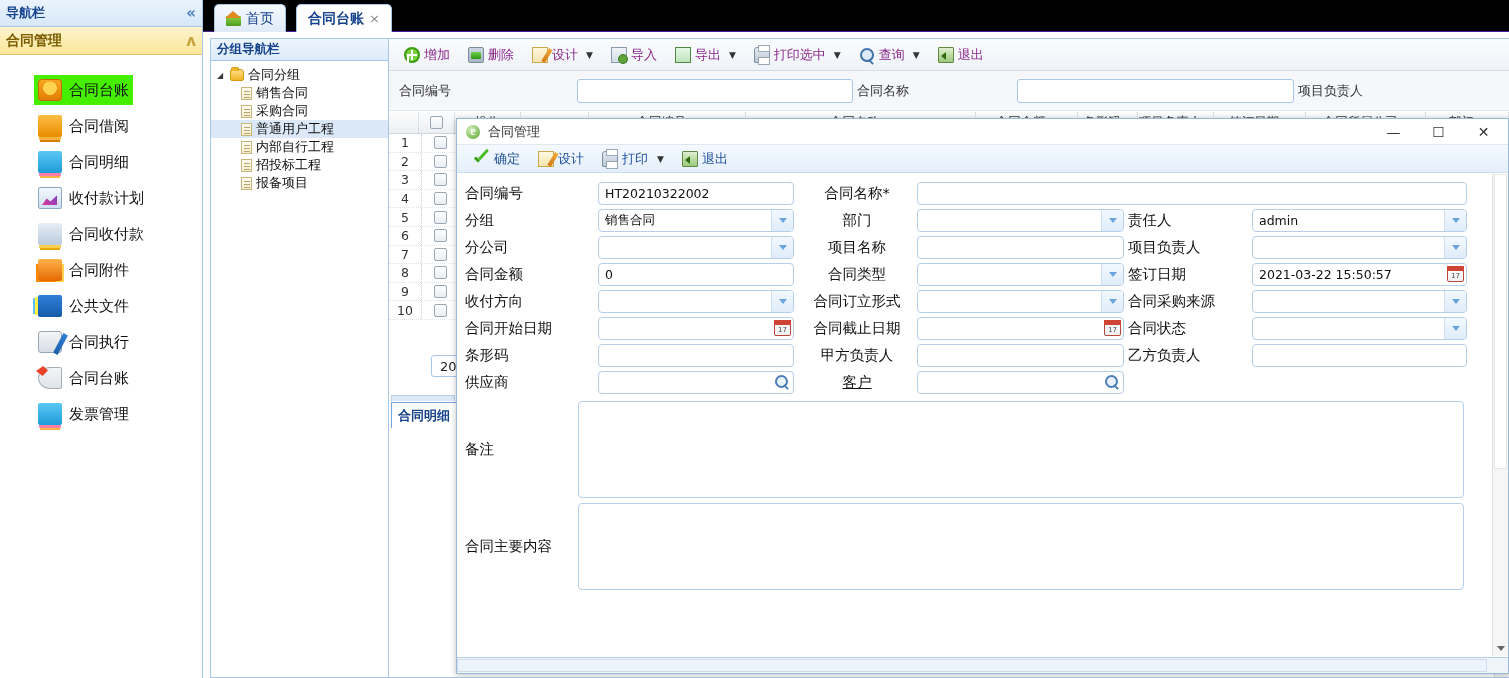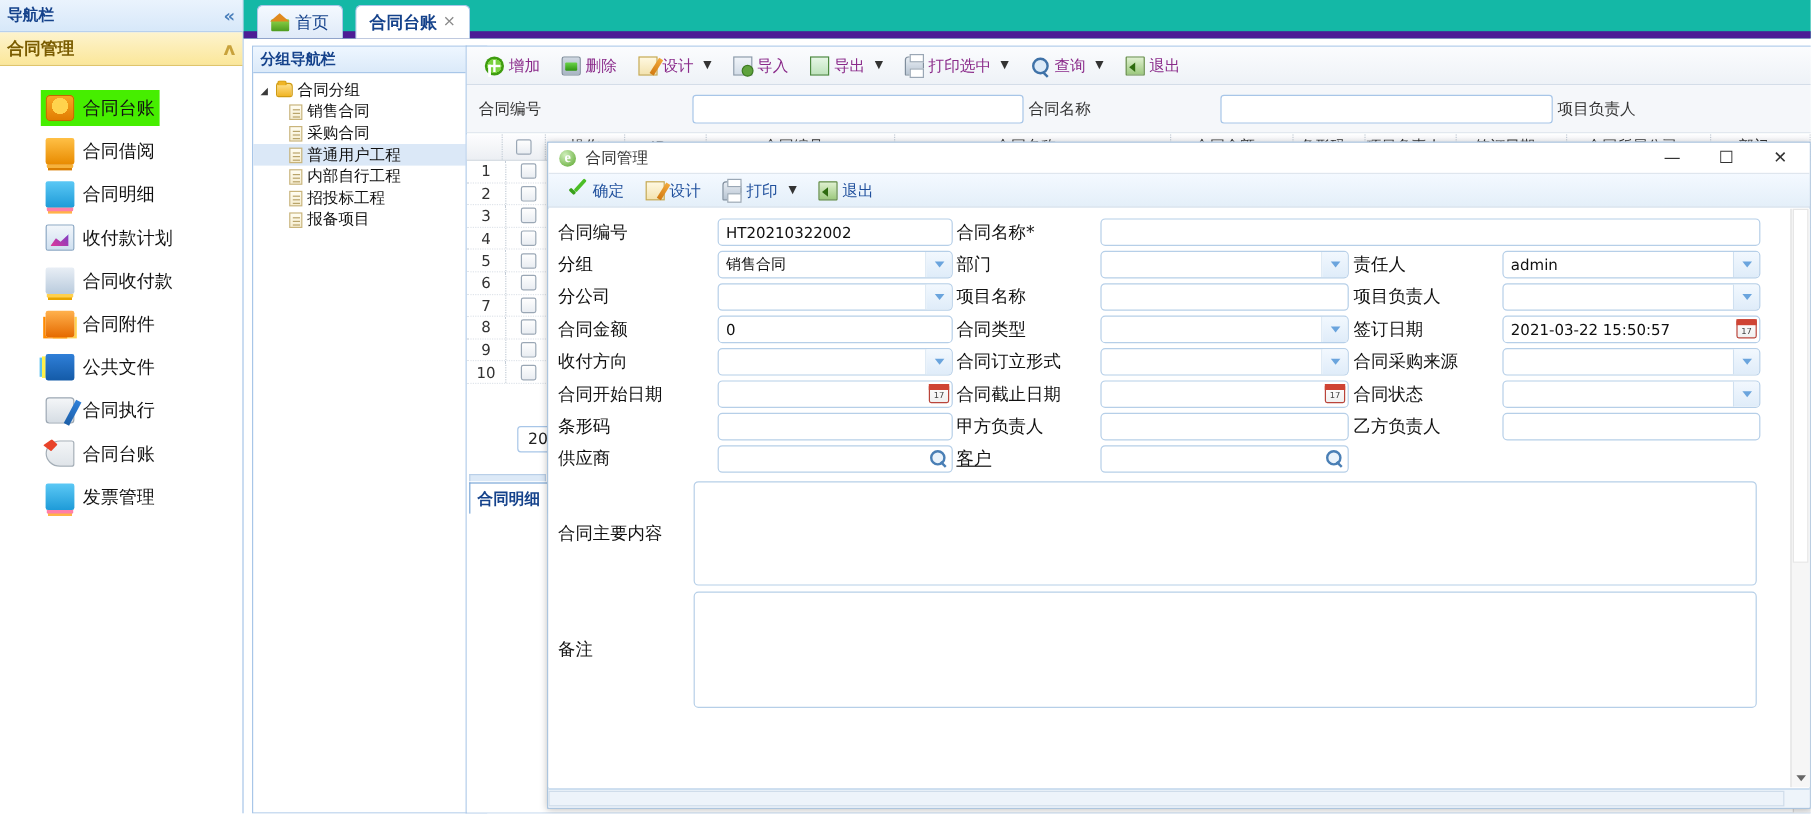--- a/index.html
+++ b/index.html
@@ -66,21 +66,21 @@
   .ic-remind{ background:linear-gradient(#f3f5f7,#dfe4e9); border-radius:50% 10% 10% 50%;
     border:1px solid #a3adb6;}
   .ic-remind:after{content:"";position:absolute;left:-3px;top:-2px;width:12px;height:10px;
     background:#e8432a;clip-path:polygon(0 50%,60% 0,100% 45%,55% 100%);}
   .ic-invoice{ background:linear-gradient(#5bc8f5,#1e9bd8); border-radius:2px;
     box-shadow:0 4px 0 -1px #ff7fa8, 0 7px 0 -2px #ffb347;}
 
   
   #tabstrip{
     position:absolute; left:203px; top:0; right:0; height:32px;
-    background:#14b8a6; border-bottom:6px solid #4c1d95;
+    background:#000000; border-bottom:1px solid #4c1d95;
   }
   .tab{
     position:absolute; top:4px; height:28px;
     display:flex; align-items:center; gap:5px;
     padding:0 11px; font-size:14px; color:#15428b;
     border:1px solid #a8c6e8; border-bottom:none;
     border-radius:5px 5px 0 0; cursor:pointer;
   }
   .tab.home{ left:11px; background:linear-gradient(#f4f9ff,#dfeaf8); }
   .tab.active{ left:93px; background:#fff; font-weight:bold; }
@@ -239,21 +239,21 @@
     background:#39a01a;transform:rotate(45deg);border-radius:1px;}
   .tic-ok:after{content:"";position:absolute;left:3px;top:2px;width:13px;height:3px;
     background:#4cbe26;transform:rotate(-48deg);border-radius:1px;}
 
   .dlg-body{ position:absolute; left:0; right:0; top:55px; bottom:17px; overflow:hidden;
     background:#fff; }
   .form-rows{ padding:6px 0 0 4px; }
   .frow{ display:flex; align-items:center; height:27px; }
   .lbl{ font-size:14.5px; color:#111; }
   .lbl.c1{ width:117px; padding-left:4px; }
-  .lbl.c2{ width:123px; }
+  .lbl.c2{ width:123px;text-align:center; }
   .lbl.c3{ width:128px; }
   .fld{ position:relative; height:23px; }
   .fld input{
     width:100%; height:100%; border:1px solid #b6cfe8; border-radius:4px;
     background:#fff; outline:none; font-size:12.5px; color:#111;
     padding:0 6px; font-family:inherit;
   }
   .fld.w1{ width:216px;padding-left:20px; }
   .fld.w2{ width:207px; }
   .fld.w3{ width:215px; }
@@ -779,27 +779,27 @@
           <span class="mag"></span>
         </span>
         <span class="lbl c2" style="padding-left:3px;text-decoration:underline;">客户</span>
         <span class="fld w2">
           <input value="" style="">
           <span class="mag"></span>
         </span>
       </div>
 
       <div class="tarea-row">
+        <span class="lbl">备注</span>
+        <textarea class="tarea tall" style=""></textarea>
+      </div>
+
+      <div class="tarea-row">
         <span class="lbl">合同主要内容</span>
         <textarea class="tarea" style=""></textarea>
-      </div>
-
-      <div class="tarea-row">
-        <span class="lbl">备注</span>
-        <textarea class="tarea tall" style=""></textarea>
       </div>
 
     </div>
   </div>
 
   <div class="dlg-vscroll">
     <div class="thumb"></div>
     <div class="down">
         <i></i>
       </div>

